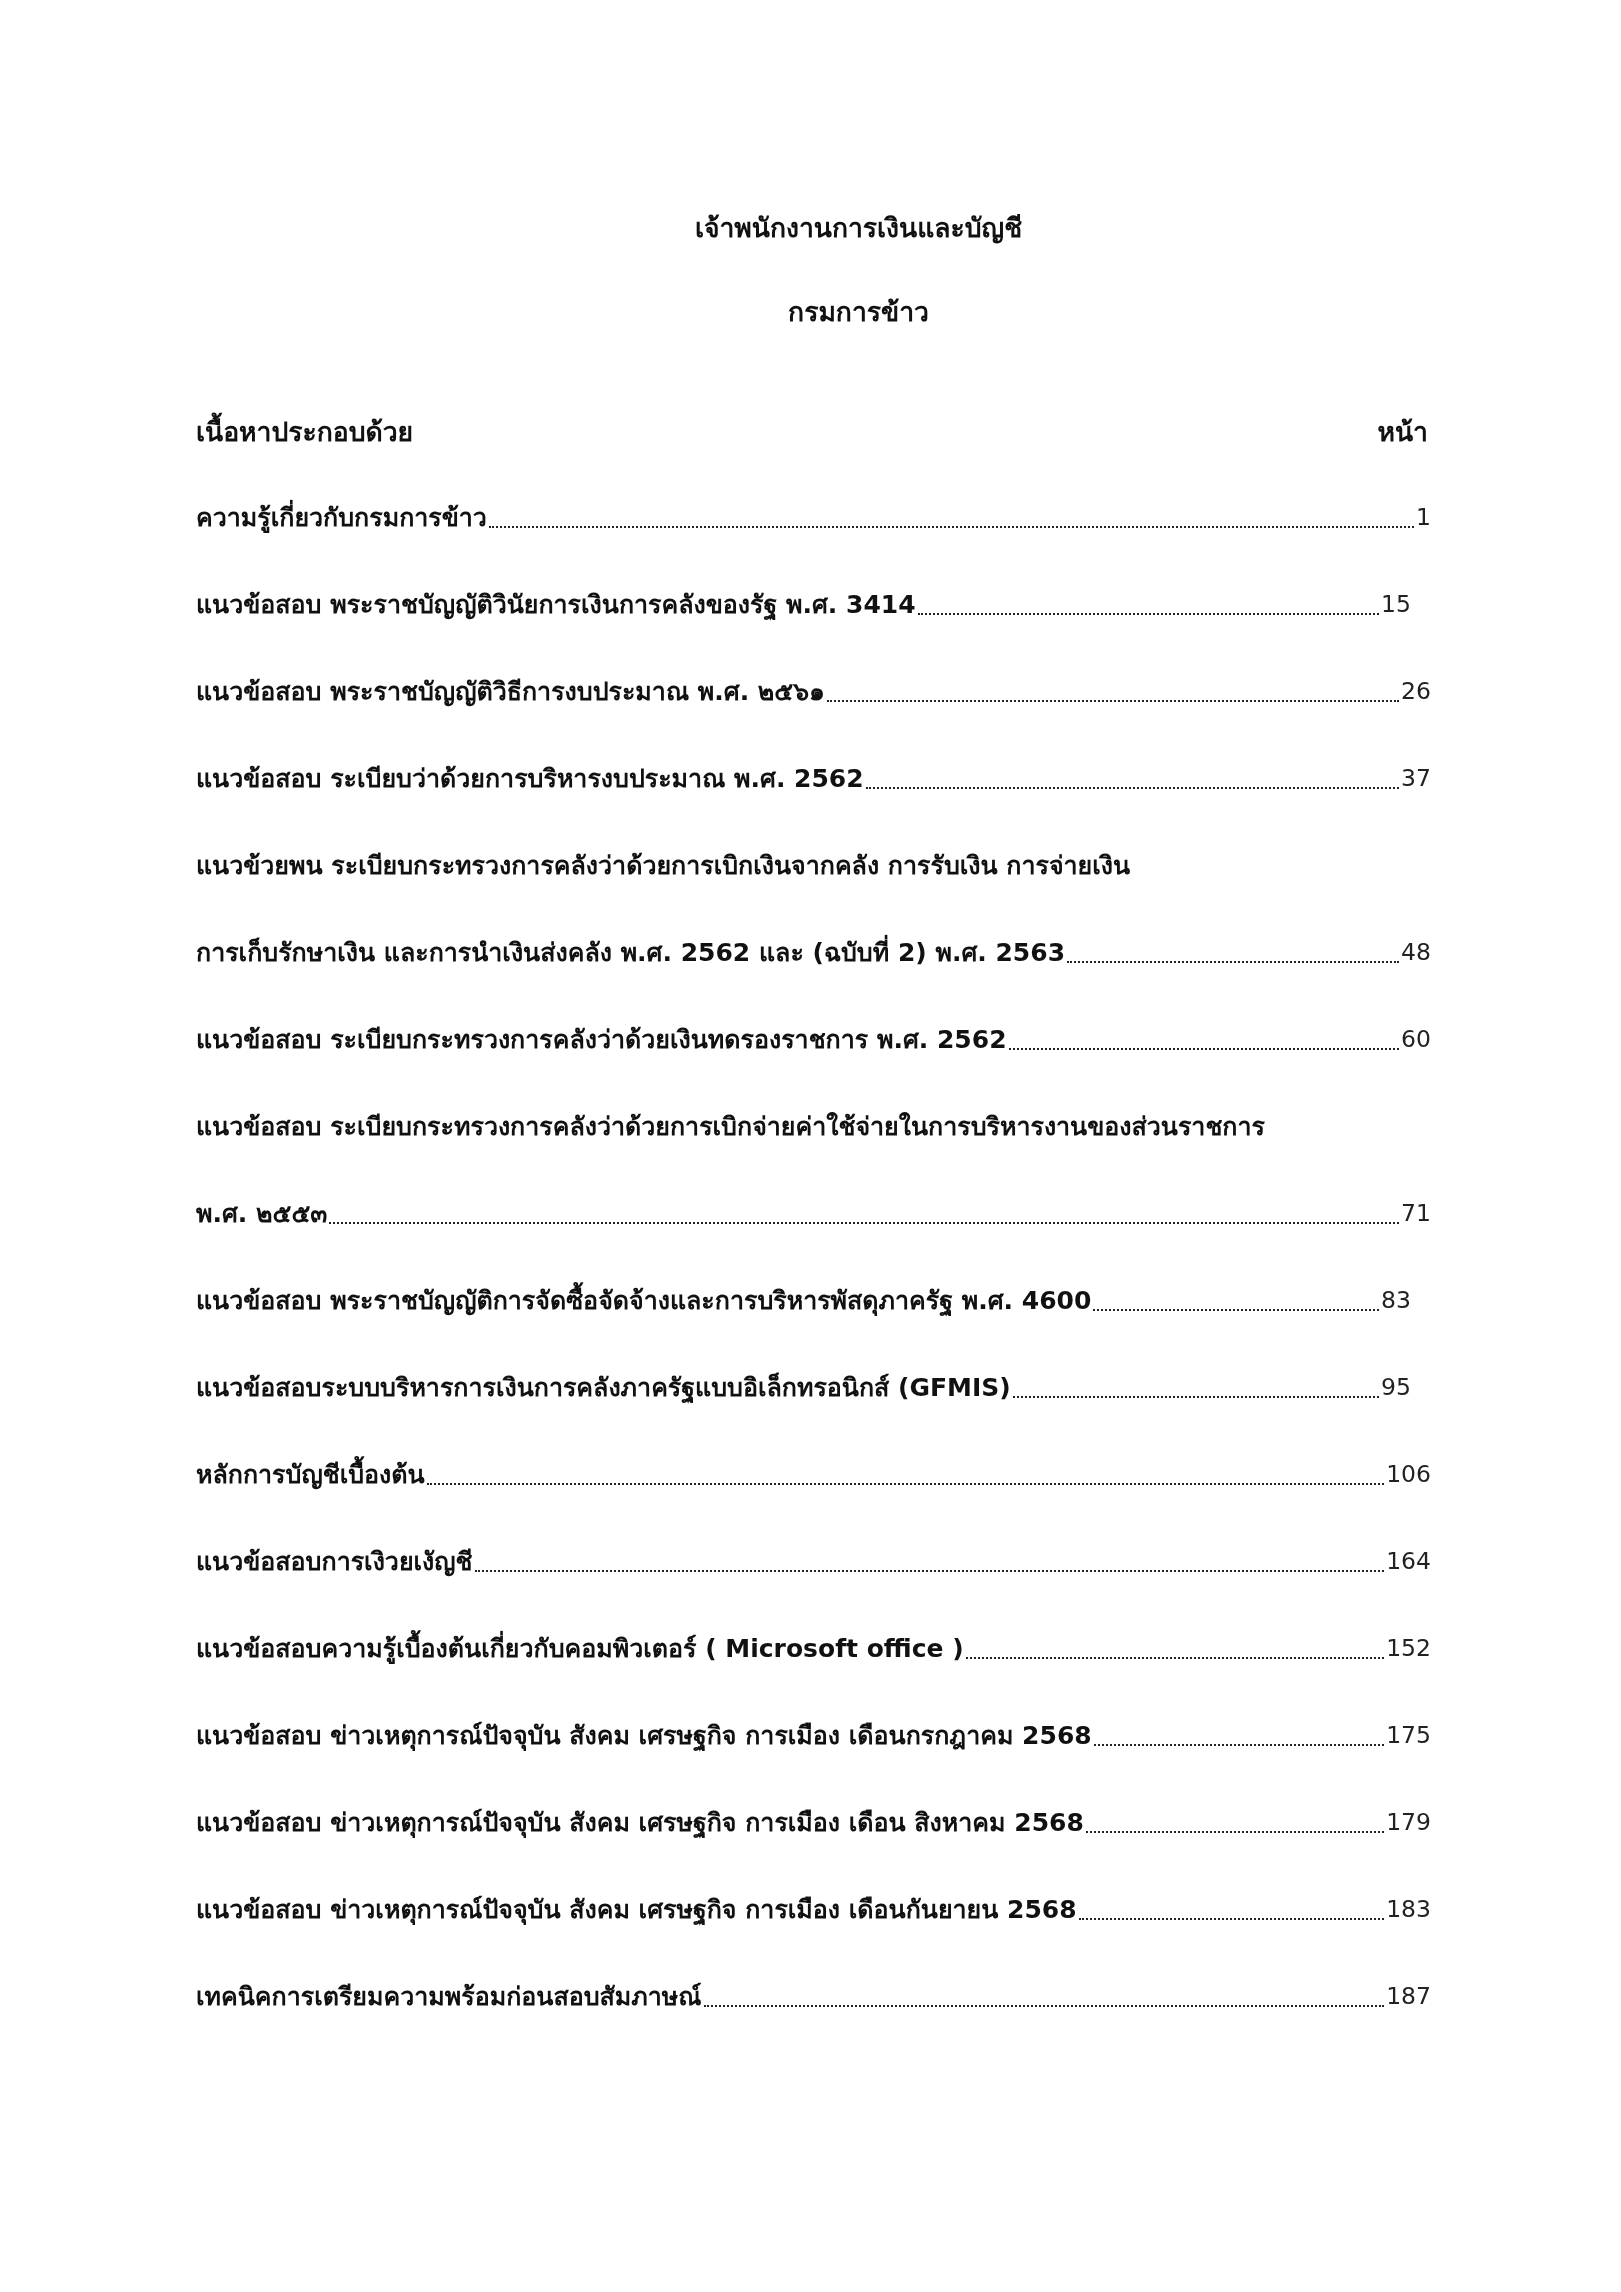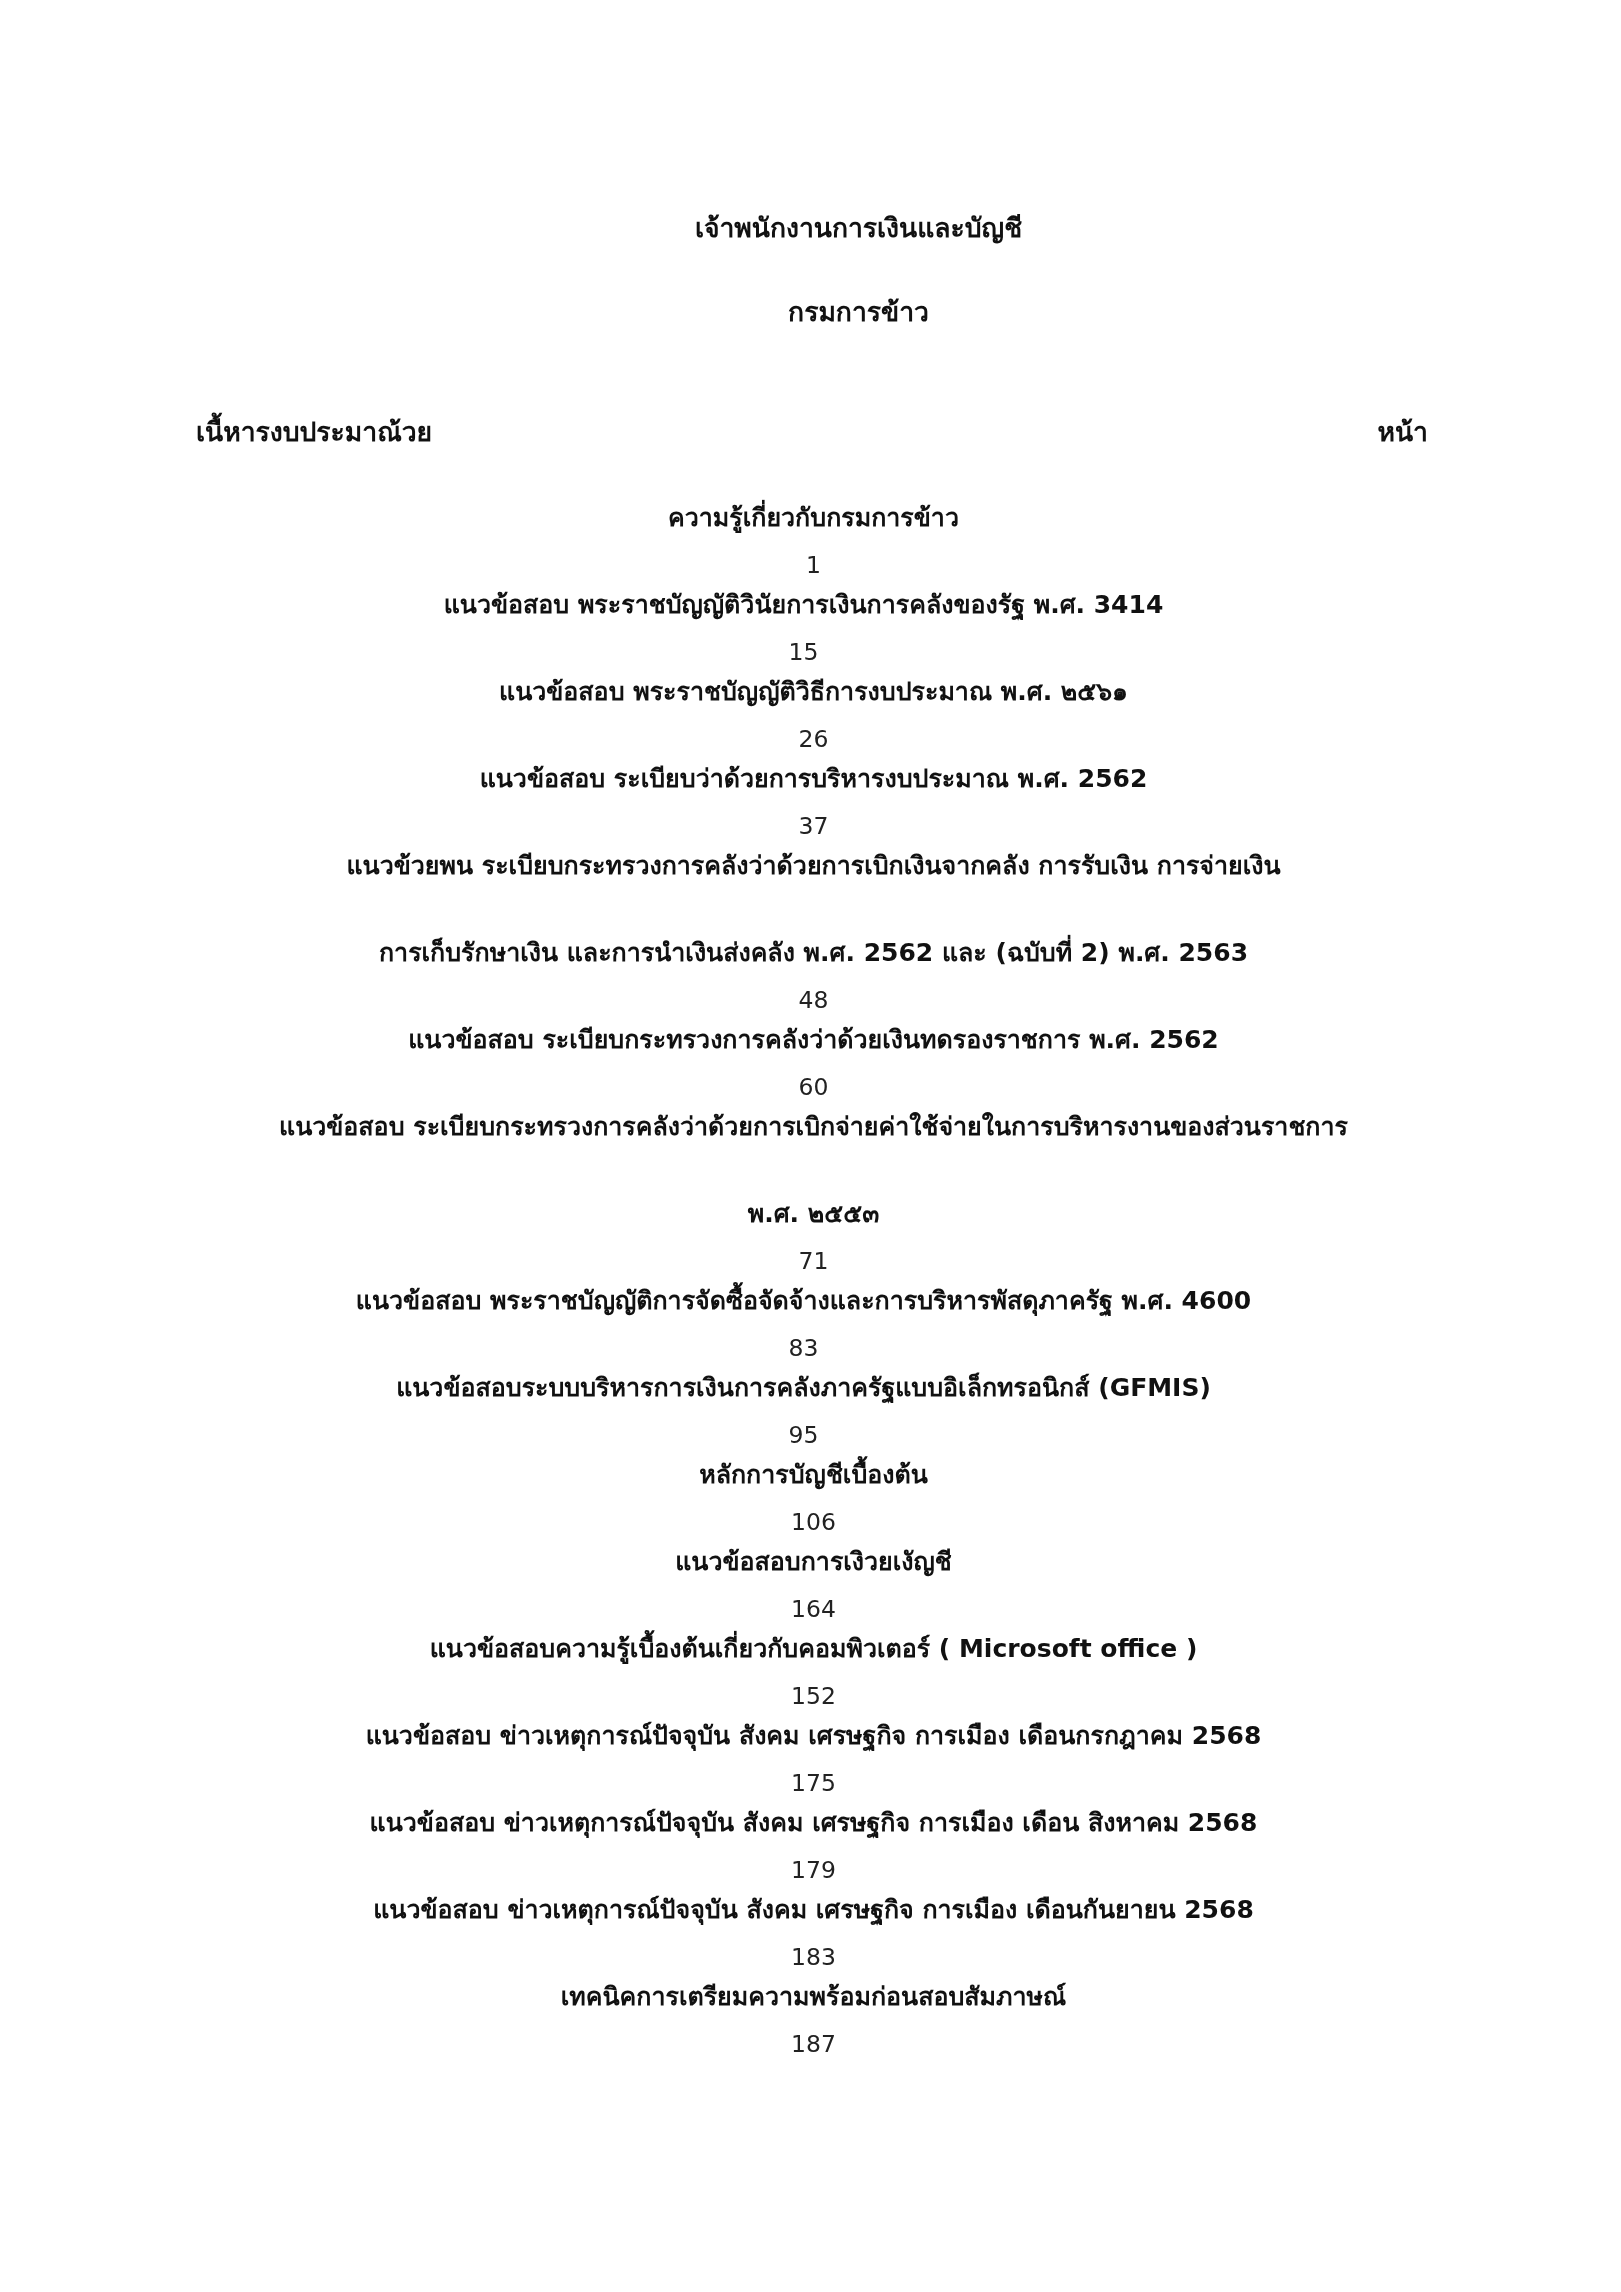--- a/index.html
+++ b/index.html
@@ -52,25 +52,24 @@
     .toc {
       position: absolute;
       left: 196px;
       top: 498px;
       width: 1235px;
     }
     .row {
       position: relative;
       height: 87px;
       display: flex;
-      align-items: center;
+      align-items: flex-start;
       font-size: 25px;
       line-height: 39px;
       white-space: nowrap;
-      flex-direction: column;
     }
     .row .label {
       font-weight: bold;
       flex: 0 0 auto;
     }
     .row .leader {
       flex: 1 1 auto;
       overflow: hidden;
       height: 39px;
       position: relative;
@@ -94,21 +93,21 @@
   </style>
 </head>
 <body>
 
 <div class="page">
 
   <div class="title title-1">เจ้าพนักงานการเงินและบัญชี</div>
   <div class="title title-2">กรมการข้าว</div>
 
   <div class="toc-header">
-    <span class="left">เนื้หารงบประมาณ้วย</span>
+    <span class="left">เนื้อหาประกอบด้วย</span>
     <span class="right">หน้า</span>
   </div>
 
   <div class="toc">
 
     <div class="row">
       <span class="label">ความรู้เกี่ยวกับกรมการข้าว</span>
       <span class="leader"></span>
       <span class="page-num">1</span>
     </div>

